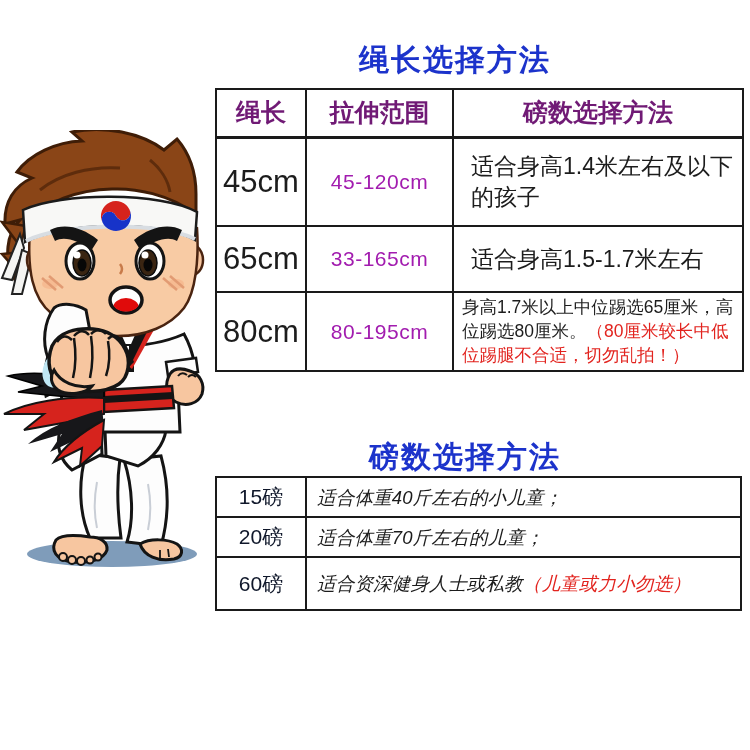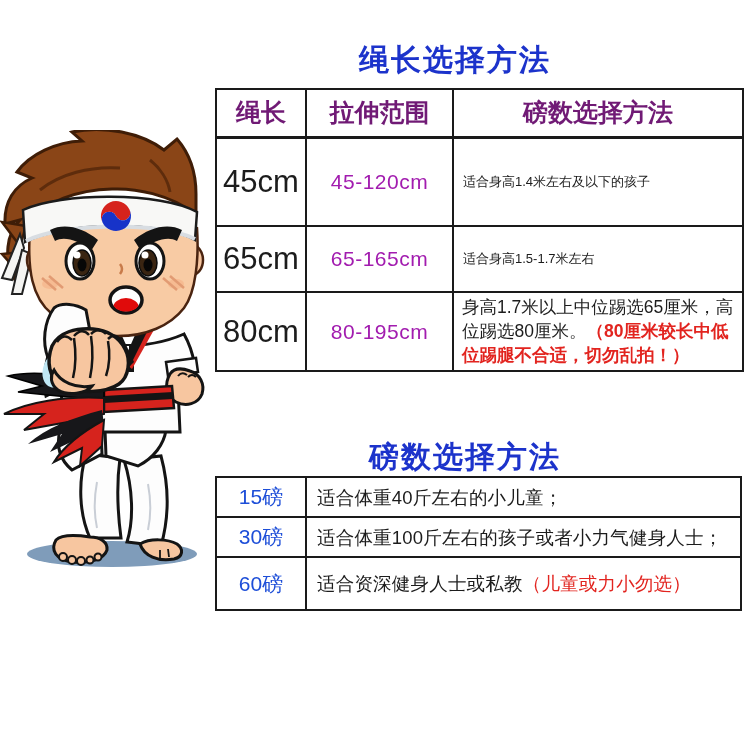--- a/index.html
+++ b/index.html
@@ -14,25 +14,25 @@
     text-align:center;letter-spacing:2px;
   }
   table{border-collapse:collapse;table-layout:fixed;background:#fff;}
   #table1 td,#table2 td{border:2px solid #1a1a1a;overflow:hidden;}
   #table1 tr.hdr td{
     color:#701a75;font-weight:bold;font-size:25px;text-align:center;
     border-bottom-width:3px;
   }
   td.len{font-size:31px;color:#1c1c1c;text-align:center;}
   td.rng{font-size:21px;color:#a21caf;text-align:center;letter-spacing:.5px;}
-  td.dsc{font-size:13px;color:#1c1c1c;padding:2px 4px 2px 9px;}
+  td.dsc{font-size:23px;color:#1c1c1c;padding:2px 4px 2px 17px;}
   td.dsc.small{font-size:17.5px;line-height:1.36;padding:3px 5px 3px 8px;font-weight:500;}
   .red{color:#e2241f;}
-  td.pnd{font-size:21px;color:#1d4ed8;text-align:center;}
-  td.pdsc{font-size:18.5px;color:#1c1c1c;padding-left:10px;letter-spacing:.2px;}
+  td.pnd{font-size:21px;color:#0f172a;text-align:center;}
+  td.pdsc{font-size:18.5px;color:#1c1c1c;padding-left:10px;letter-spacing:.2px;font-style:italic;}
 </style>
 </head>
 <body>
 
 <div class="abs sec-title" style="left:155px;top:40px;width:600px;">绳长选择方法</div>
 
 <table id="table1" class="abs" style="left:215px;top:88px;width:527px;">
   <colgroup>
       <col style="width:90px">
       <col style="width:147px">
@@ -46,53 +46,53 @@
   </tr>
   <tr style="height:89px">
     <td class="len">45cm</td>
     <td class="rng">45-120cm</td>
     <td class="dsc">
       <span>适合身高1.4米左右及以下的孩子</span><span class="red"></span>
     </td>
   </tr>
   <tr style="height:66px">
     <td class="len">65cm</td>
-    <td class="rng">65-165cm</td>
+    <td class="rng">33-165cm</td>
     <td class="dsc">
       <span>适合身高1.5-1.7米左右</span><span class="red"></span>
     </td>
   </tr>
   <tr style="height:78px">
     <td class="len">80cm</td>
     <td class="rng">80-195cm</td>
     <td class="dsc small">
-      <span>身高1.7米以上中位踢选65厘米，高位踢选80厘米。</span><span class="red" style="font-weight:bold">（80厘米较长中低位踢腿不合适，切勿乱拍！）</span>
+      <span>身高1.7米以上中位踢选65厘米，高位踢选80厘米。</span><span class="red" style="font-weight:normal">（80厘米较长中低位踢腿不合适，切勿乱拍！）</span>
     </td>
   </tr>
 </tbody>
   </table>
 
 <div class="abs sec-title" style="left:165px;top:437px;width:600px;">磅数选择方法</div>
 
 <table id="table2" class="abs" style="left:215px;top:476px;width:525px;">
   <colgroup>
       <col style="width:90px">
       <col style="width:435px">
     </colgroup>
   <tbody>
       <tr style="height:40px">
     <td class="pnd">15磅</td>
     <td class="pdsc">
       <span>适合体重40斤左右的小儿童；</span><span class="red"></span>
     </td>
   </tr>
   <tr style="height:40px">
-    <td class="pnd">30磅</td>
+    <td class="pnd">20磅</td>
     <td class="pdsc">
-      <span>适合体重100斤左右的孩子或者小力气健身人士；</span><span class="red"></span>
+      <span>适合体重70斤左右的儿童；</span><span class="red"></span>
     </td>
   </tr>
   <tr style="height:53px">
     <td class="pnd">60磅</td>
     <td class="pdsc">
       <span>适合资深健身人士或私教</span><span class="red">（儿童或力小勿选）</span>
     </td>
   </tr>
 </tbody>
   </table>

